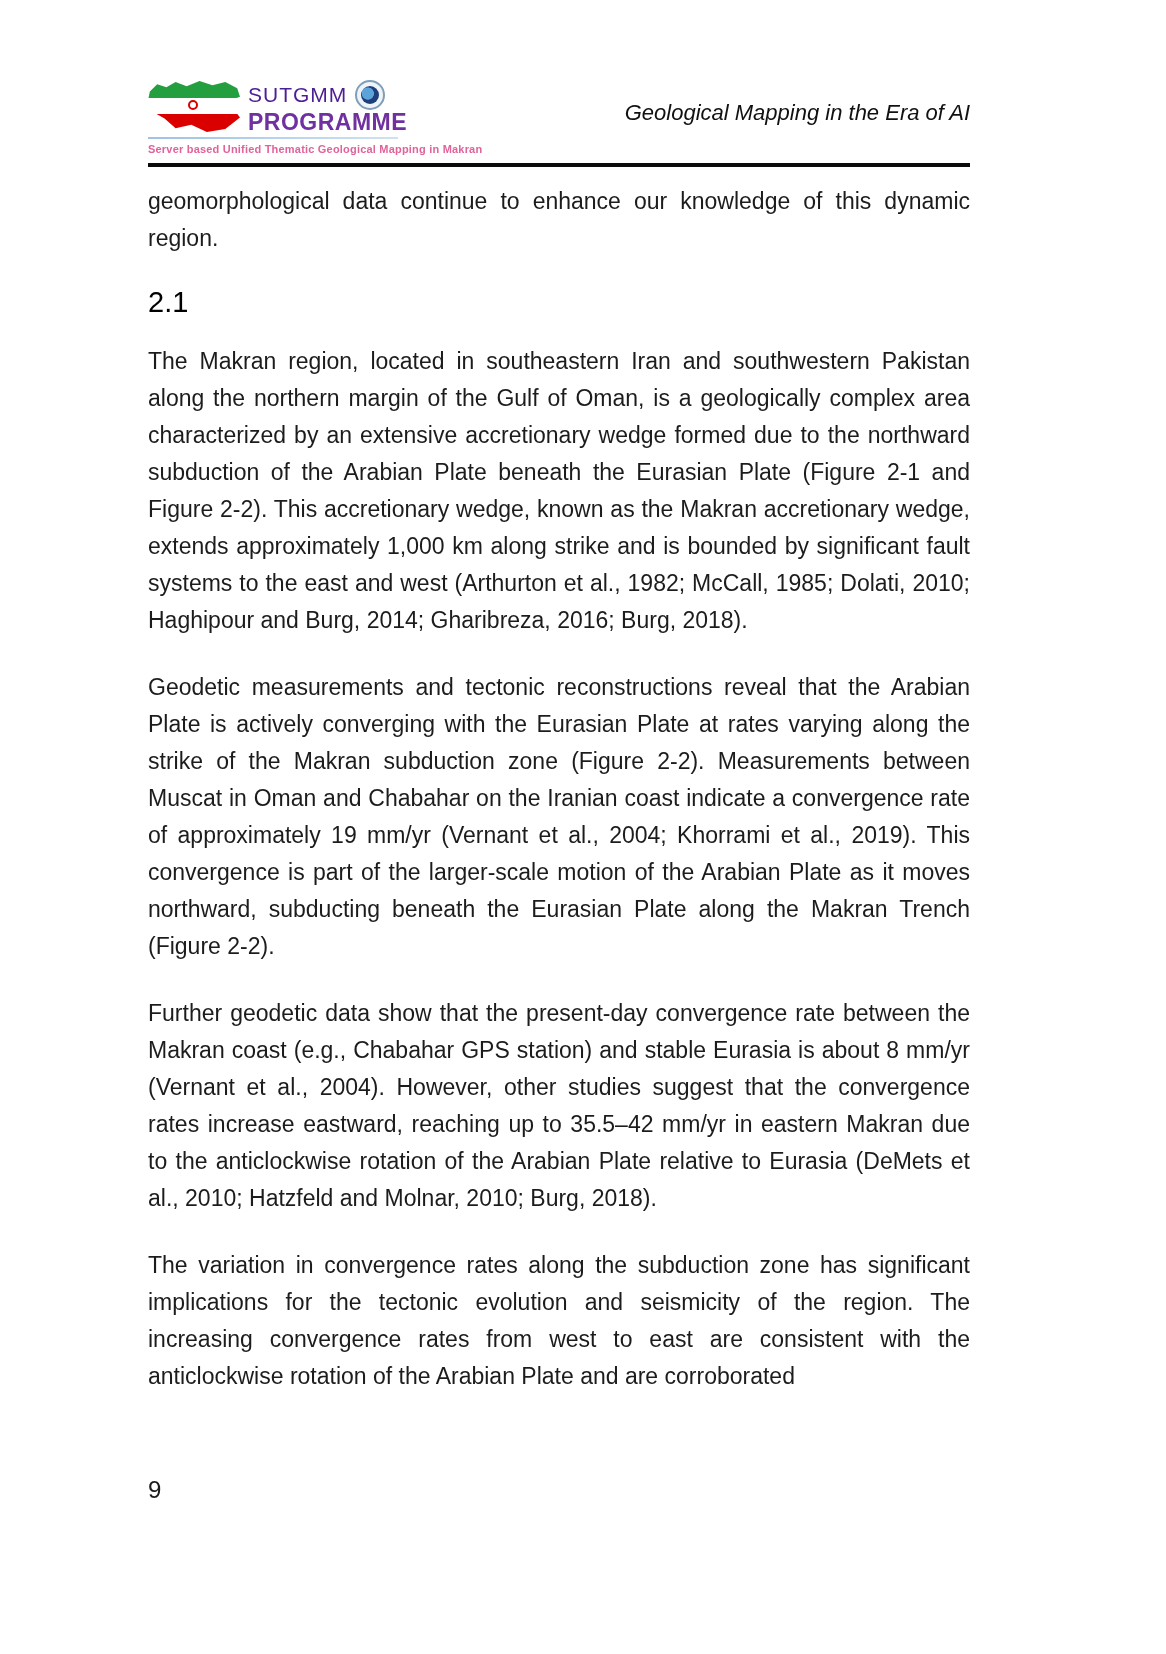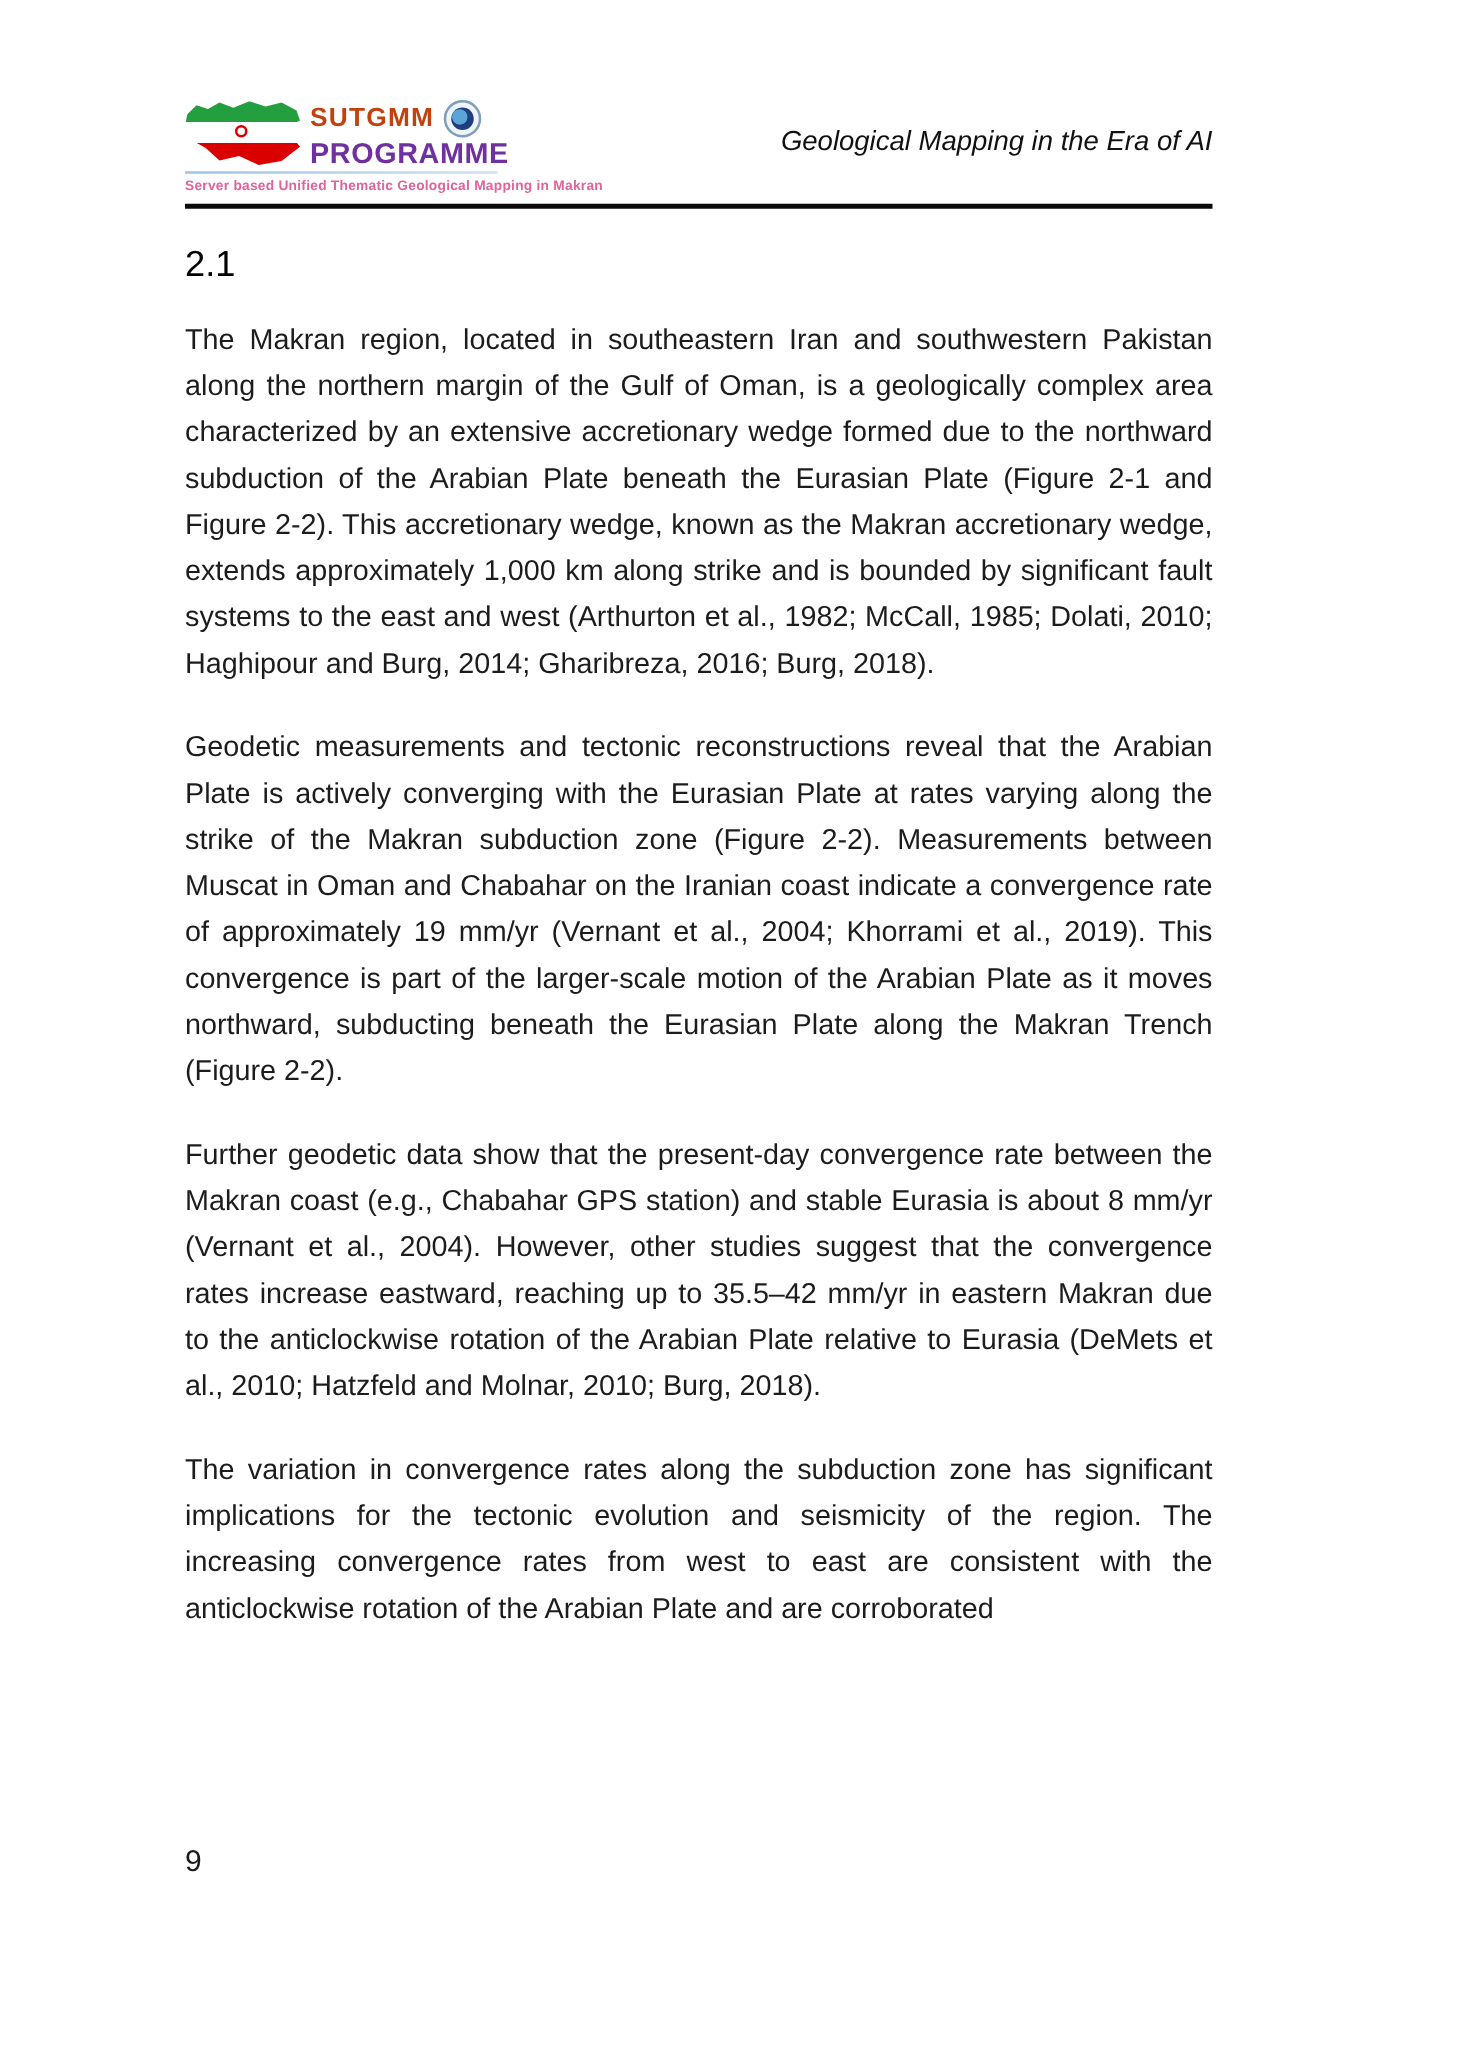--- a/index.html
+++ b/index.html
@@ -49,23 +49,23 @@
     box-sizing:border-box;
   }
   .logo-words{
     display:flex;
     flex-direction:column;
     line-height:1.05;
   }
   .logo-row{display:flex;align-items:center;}
   .logo-line1{
     font-size:21px;
-    font-weight:bold;
+    font-weight:normal;
     letter-spacing:1px;
-    color:#c2410c;
+    color:#4c1d95;
   }
   .logo-line2{
     font-size:23px;
     font-weight:bold;
     letter-spacing:0.5px;
     color:#7030A0;
   }
   .seal{
     width:30px;
     height:30px;
@@ -166,20 +166,21 @@
       </div>
       <div class="logo-underline"></div>
       <div class="tagline">Server based Unified Thematic Geological Mapping in Makran</div>
     </div>
     <div class="doc-title">Geological Mapping in the Era of AI</div>
   </div>
 
   <div class="header-rule"></div>
 
   <div class="body-text">
+    <p class="p-intro">geomorphological data continue to enhance our knowledge of this dynamic region.</p>
 
     <div class="section-heading">
       <span class="section-number">2.1</span>
     </div>
 
     <p class="p1">The Makran region, located in southeastern Iran and southwestern Pakistan along the northern margin of the Gulf of Oman, is a geologically complex area characterized by an extensive accretionary wedge formed due to the northward subduction of the Arabian Plate beneath the Eurasian Plate (Figure 2-1 and Figure 2-2). This accretionary wedge, known as the Makran accretionary wedge, extends approximately 1,000 km along strike and is bounded by significant fault systems to the east and west (Arthurton et al., 1982; McCall, 1985; Dolati, 2010; Haghipour and Burg, 2014; Gharibreza, 2016; Burg, 2018).</p>
     <p class="p-gap">Geodetic measurements and tectonic reconstructions reveal that the Arabian Plate is actively converging with the Eurasian Plate at rates varying along the strike of the Makran subduction zone (Figure 2-2). Measurements between Muscat in Oman and Chabahar on the Iranian coast indicate a convergence rate of approximately 19 mm/yr (Vernant et al., 2004; Khorrami et al., 2019). This convergence is part of the larger-scale motion of the Arabian Plate as it moves northward, subducting beneath the Eurasian Plate along the Makran Trench (Figure 2-2).</p>
     <p class="p-gap">Further geodetic data show that the present-day convergence rate between the Makran coast (e.g., Chabahar GPS station) and stable Eurasia is about 8 mm/yr (Vernant et al., 2004). However, other studies suggest that the convergence rates increase eastward, reaching up to 35.5–42 mm/yr in eastern Makran due to the anticlockwise rotation of the Arabian Plate relative to Eurasia (DeMets et al., 2010; Hatzfeld and Molnar, 2010; Burg, 2018).</p>
     <p class="p-gap">The variation in convergence rates along the subduction zone has significant implications for the tectonic evolution and seismicity of the region. The increasing convergence rates from west to east are consistent with the anticlockwise rotation of the Arabian Plate and are corroborated</p>
   </div>

